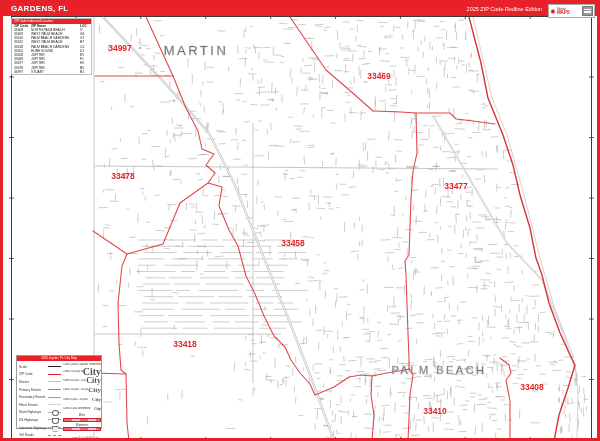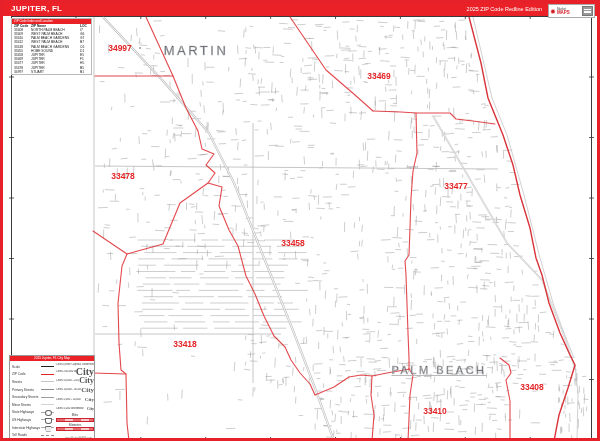--- a/index.html
+++ b/index.html
@@ -35,21 +35,21 @@
   
   .zip-table{position:absolute;left:8px;top:15px;width:81px;background:#fff;border:.5px solid #bbb;
              box-sizing:border-box;z-index:4;}
   .zt-title{background:#ea2127;color:#fff;font-size:3px;line-height:4.5px;padding-left:2px;
             white-space:nowrap;overflow:hidden;}
   .zt-head,.zt-row{display:grid;grid-template-columns:17px 49px 11px;font-size:3.3px;
                    line-height:4.2px;color:#222;padding-left:2px;}
   .zt-head{font-weight:bold;}
   .zt-row .c-name,.zt-head span:nth-child(2){white-space:nowrap;overflow:hidden;}
   
-  .legend{position:absolute;left:6px;top:352px;width:86px;height:86px;background:#fff;
+  .legend{position:absolute;left:13px;top:352px;width:86px;height:74px;background:#fff;
           border:.5px solid #999;box-sizing:border-box;z-index:4;font-size:3.2px;color:#333;}
   .lg-title{background:#ea2127;color:#fff;font-size:3.2px;line-height:5px;text-align:center;white-space:nowrap;overflow:hidden;}
   .lg-body{position:relative;height:80px;}
   .lg-left{position:absolute;left:2px;top:2px;width:42px;}
   .lg-row{display:flex;align-items:center;height:7.6px;}
   .lg-row .lbl{flex:1;white-space:nowrap;overflow:hidden;}
   .sample{width:13px;border-top:.8px solid #aaa;position:relative;}
   .k-scale  .sample{border-color:#222;}
   .k-zip    .sample{border-top-width:1.4px;border-color:#e32528;}
   .k-street .sample{border-color:#c4c4c4;}
@@ -162,21 +162,21 @@
           <line x1="586" y1="134.5" x2="591" y2="134.5"></line>
           <line x1="586" y1="195" x2="591" y2="195"></line>
           <line x1="586" y1="255.5" x2="591" y2="255.5"></line>
           <line x1="586" y1="316" x2="591" y2="316"></line>
           <line x1="586" y1="376.5" x2="591" y2="376.5"></line>
         </g>
     </g>
   </svg>
 
   <div class="placelabel" style="left: 193px; top: 47px; font-size: 13px;"><span>MARTIN</span></div>
-    <div class="placelabel" style="left: 436px; top: 367px; font-size: 11px; text-decoration: underline;"><span>PALM BEACH</span></div>
+    <div class="placelabel" style="left: 436px; top: 367px; font-size: 11px;"><span>PALM BEACH</span></div>
   <div class="ziplabel" style="left: 117px; top: 45px;"><span>34997</span></div>
     <div class="ziplabel" style="left: 376px; top: 73px;"><span>33469</span></div>
     <div class="ziplabel" style="left: 120px; top: 173px;"><span>33478</span></div>
     <div class="ziplabel" style="left: 453px; top: 183px;"><span>33477</span></div>
     <div class="ziplabel" style="left: 290px; top: 240px;"><span>33458</span></div>
     <div class="ziplabel" style="left: 182px; top: 341px;"><span>33418</span></div>
     <div class="ziplabel" style="left: 529px; top: 384px;"><span>33408</span></div>
     <div class="ziplabel" style="left: 432px; top: 408px;"><span>33410</span></div>
   <div class="townlabel" style="left: 409px; top: 163px;"><span>Jupiter</span></div>
   <div class="citydot" style="left:136px;top:44px;"></div>
@@ -319,21 +319,21 @@
           <div class="scalebar">
             <span class="lbl">Kilometers</span>
             <div class="bar"></div>
           </div>
       </div>
       <div class="lg-copy">www.MarketMAPS.com</div>
     </div>
   </div>
 
   <div class="topbar">
-    <span class="title">JUPITER, FL</span>
+    <span class="title">GARDENS, FL</span>
     <span class="edition">2025 ZIP Code Redline Edition</span>
     <div class="logobox">
       <span class="logostar">✹</span>
       <span class="logotxt">
         <span class="t1">Market</span>
         <span class="t2">MAPS</span>
       </span>
       <span class="logobadge">
           <i></i>
           <i></i>

